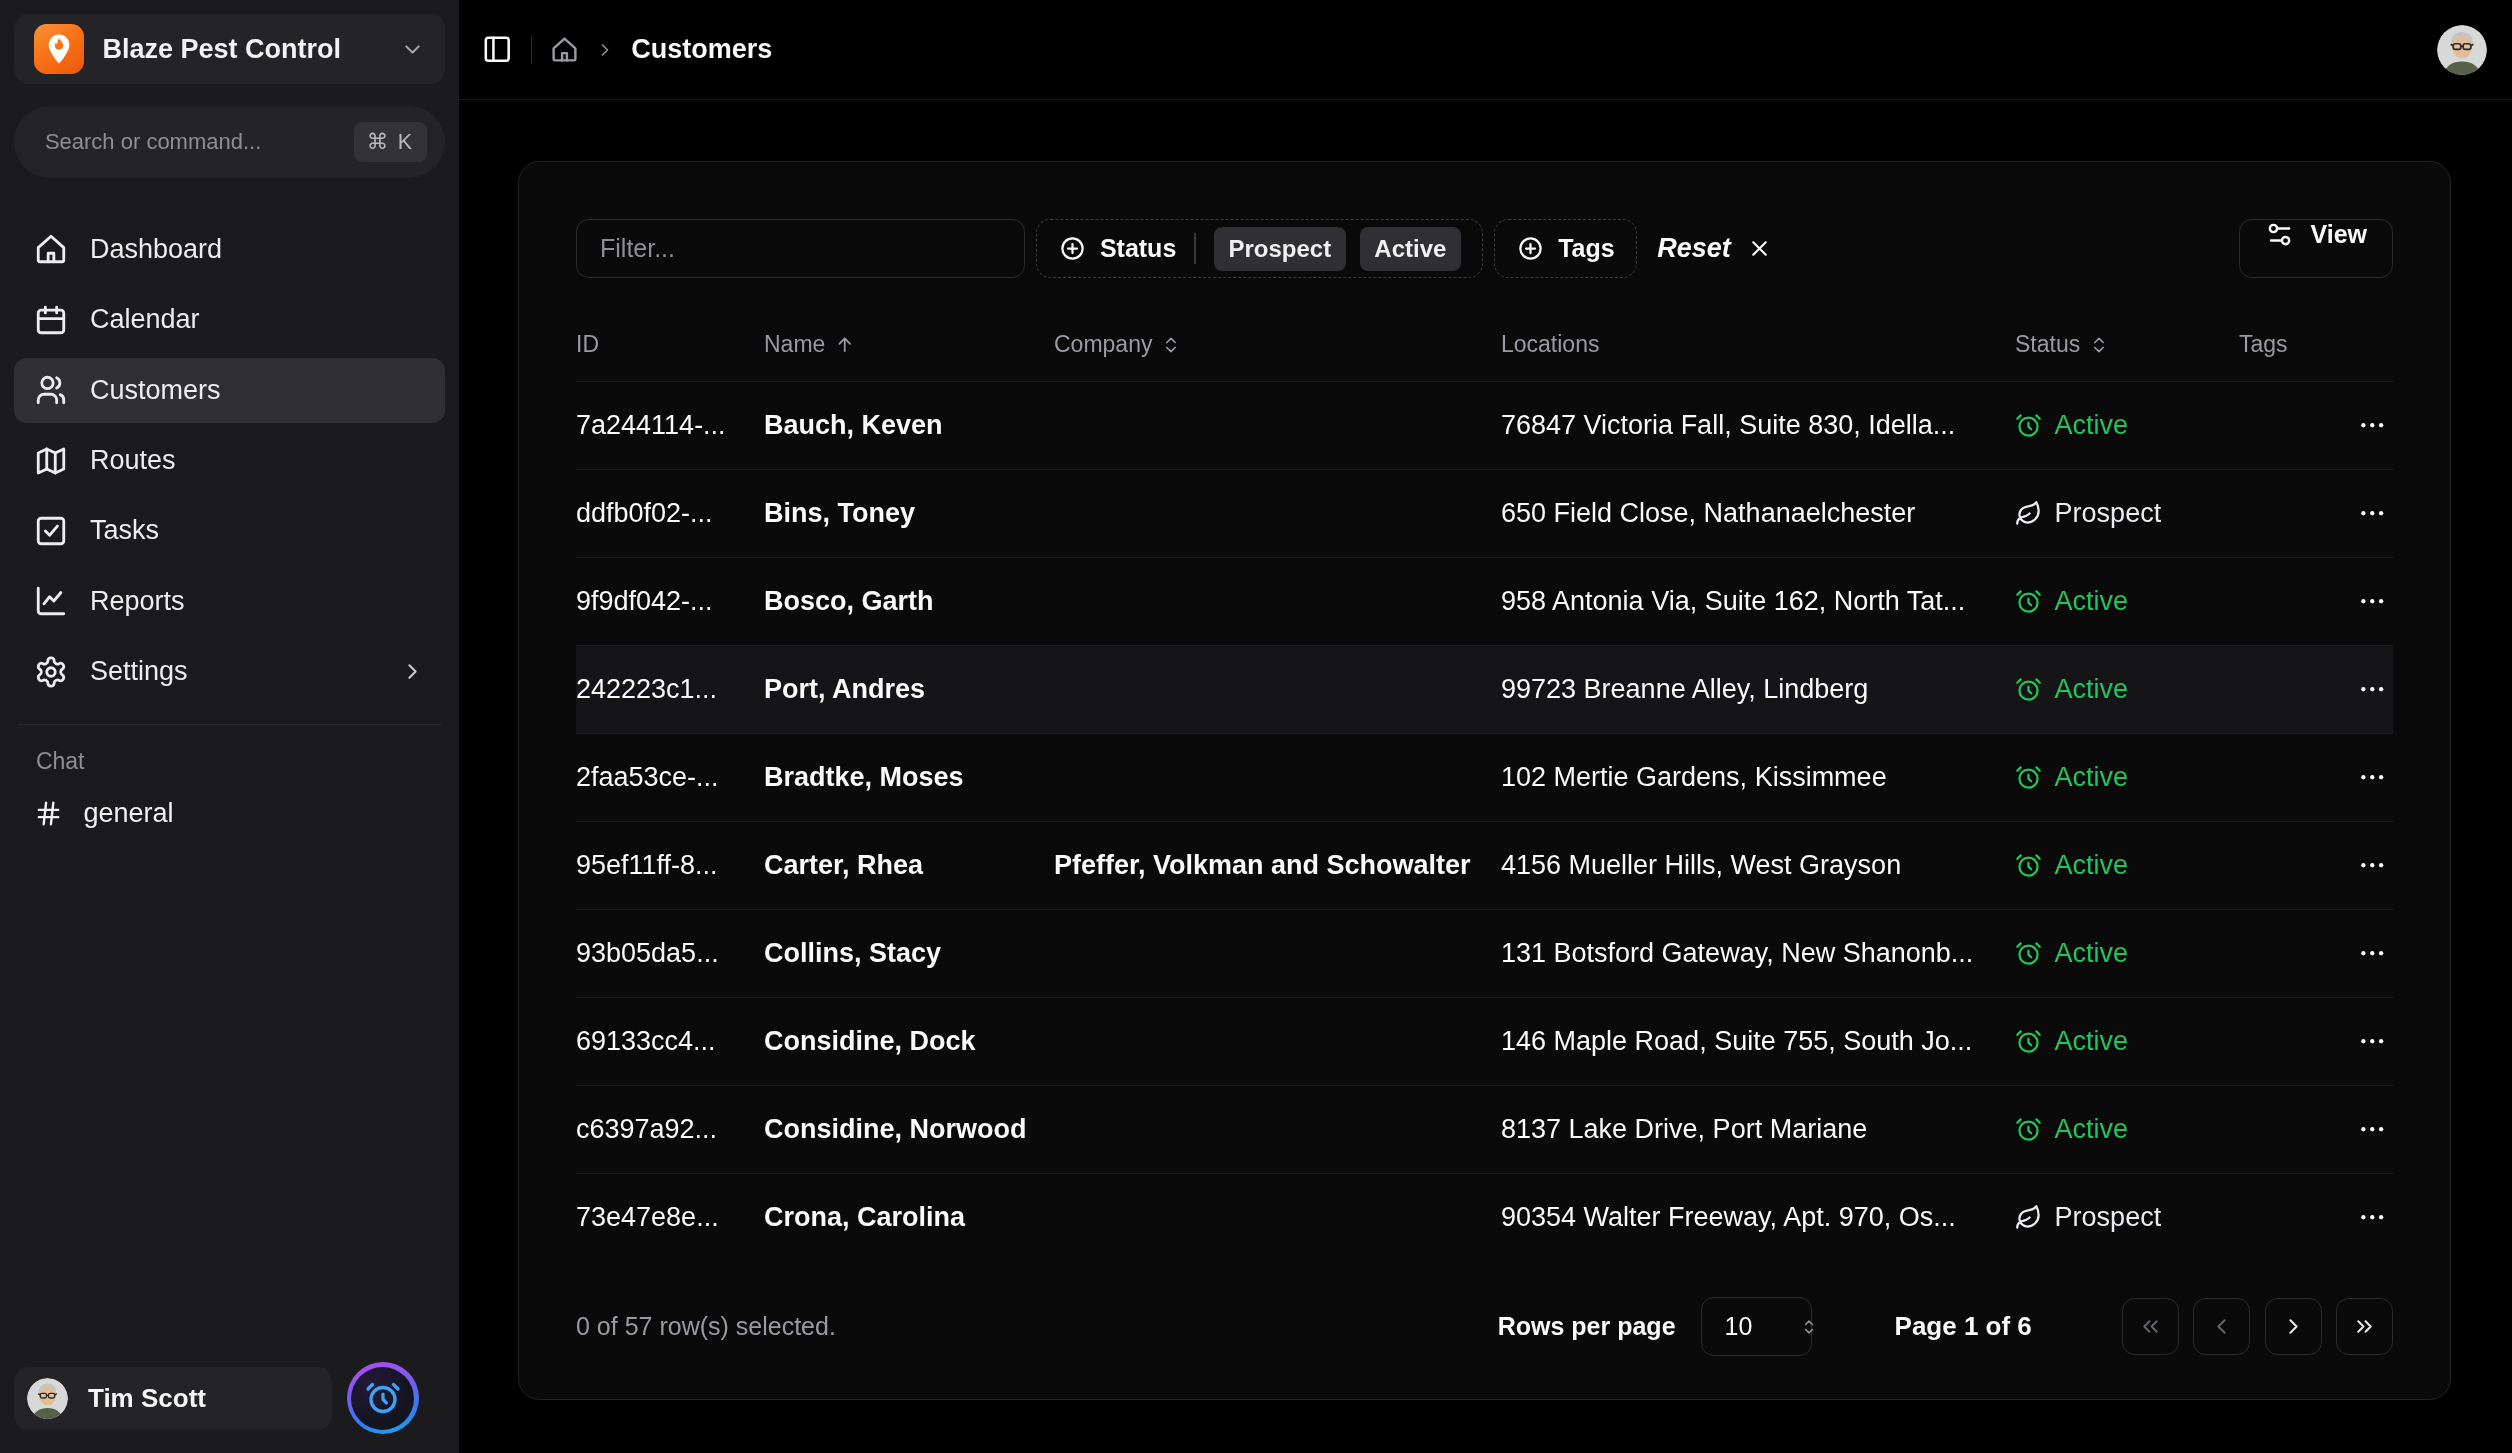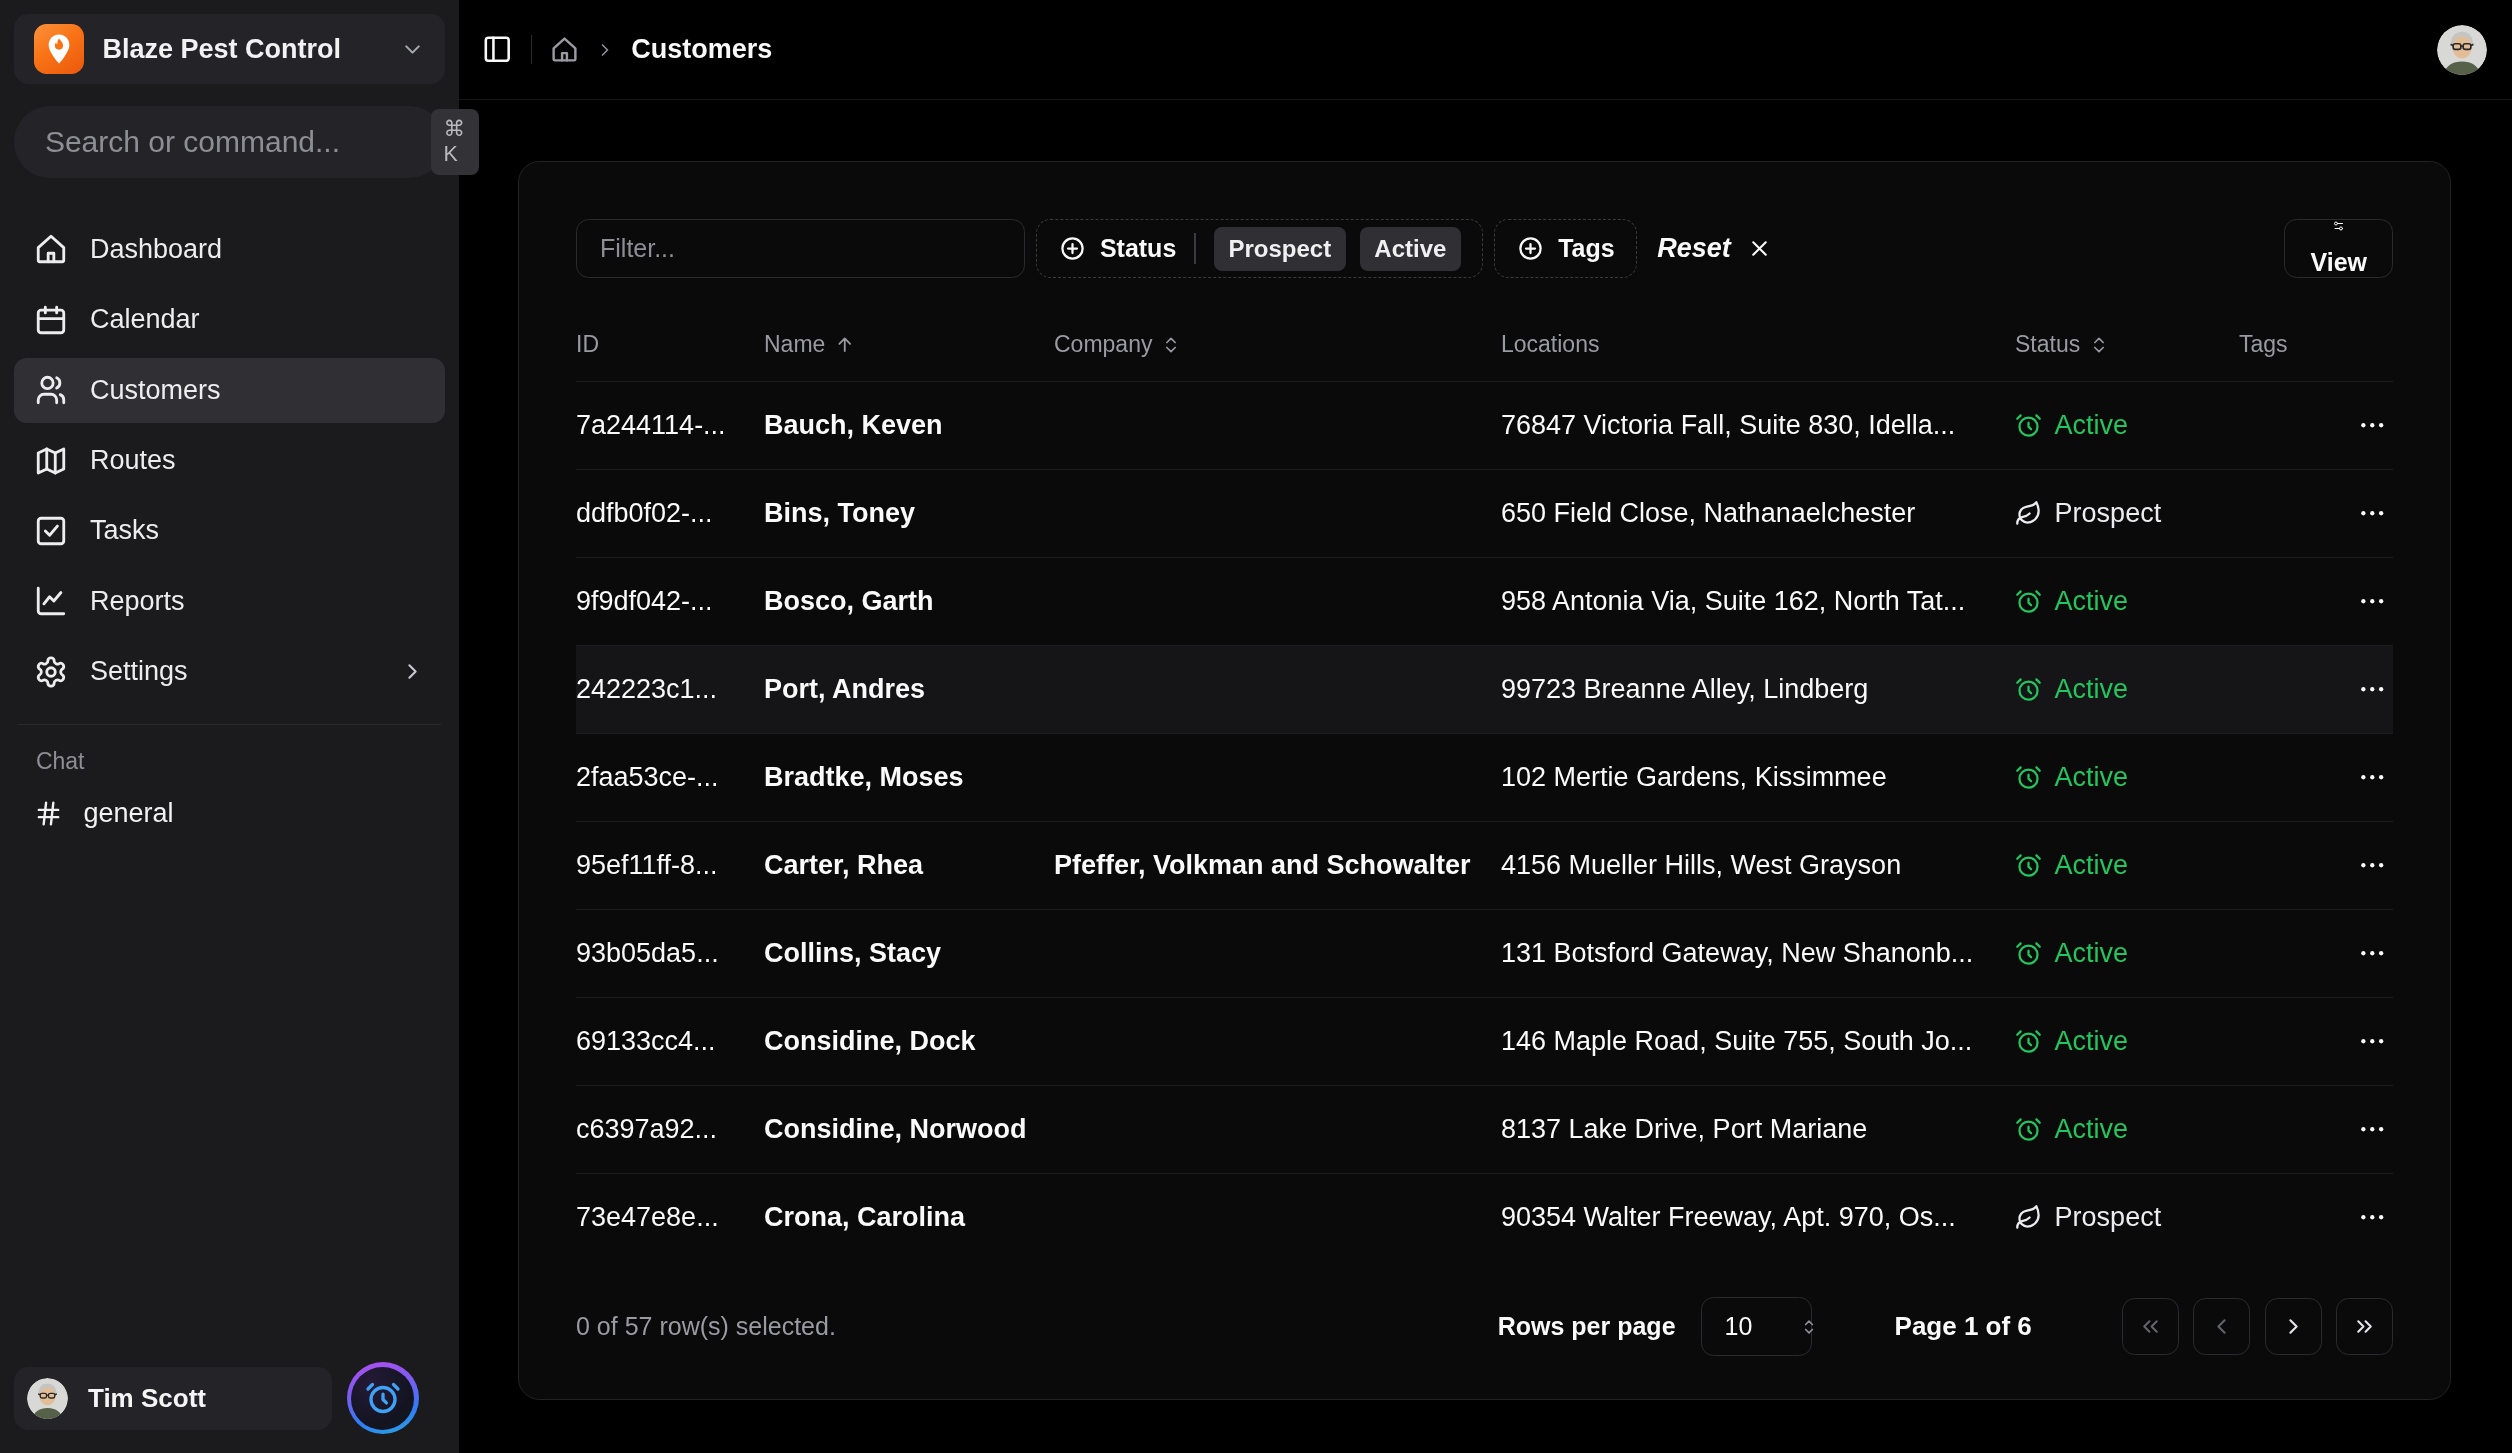--- a/index.html
+++ b/index.html
@@ -28,21 +28,21 @@
     display: flex; align-items: center; justify-content: center;
   }
   .team-name { font-size: 27px; font-weight: 700; color: #f2f2f4; flex: 1; }
   .team-chevron { color: #a7a7af; }
   .search-pill {
     margin-top: 21.5px; height: 72px; background: #242428; border-radius: 36px;
     display: flex; align-items: center; padding: 0 18px 0 30.5px; position: relative;
   }
   .search-pill input {
     background: transparent; border: none; outline: none; flex: 1;
-    font-size: 30px; color: #bef264; font-family: inherit;
+    font-size: 22px; color: #bef264; font-family: inherit;
   }
   .search-pill input::placeholder { color: #8e8e96; }
   .kbd {
     background: #323237; color: #b9b9c0; border-radius: 8px;
     font-size: 21.5px; padding: 7.2px 12.6px; letter-spacing: 1.8px;
   }
   .nav { margin-top: 39px; display: flex; flex-direction: column; gap: 5.4px; }
   .nav-item {
     height: 65px; border-radius: 12.6px; display: flex; align-items: center;
     gap: 21.5px; padding: 0 20px; font-size: 27px; font-weight: 500; color: #ededf0;
@@ -112,22 +112,22 @@
   .badge {
     background: #303034; color: #f0f0f2; border-radius: 8px;
     font-size: 24px; font-weight: 600; padding: 8px 14.4px;
   }
   .reset-btn {
     background: none; border: none; color: #fafafa; display: flex; align-items: center;
     gap: 16px; font-size: 27px; font-weight: 700; cursor: pointer; font-family: inherit; padding: 0 9px; font-style: italic;
   }
   .view-btn {
     margin-left: auto; height: 59px; border: 1.8px solid #2b2b2f; border-radius: 12.6px;
-    background: transparent; color: #fafafa; display: flex; align-items: center;
-    gap: 16px; padding: 0 25px; font-size: 25px; font-weight: 700; cursor: pointer; font-family: inherit; flex-direction: column;
+    background: transparent; color: #fafafa; display: flex; align-items: flex-start;
+    gap: 16px; padding: 0 25px; font-size: 25px; font-weight: 700; cursor: pointer; font-family: inherit;
   }
 
   
   .tbl { margin-top: 30.5px; flex-shrink: 0; }
   .tbl-grid { display: grid; grid-template-columns: 188px 290px 447px 514px 224px 111px 43px; align-items: center; }
   .tbl-head { height: 72px; color: #9a9aa2; font-size: 23px; font-weight: 500; }
   .th { display: flex; align-items: center; gap: 9px; cursor: pointer; }
   .th.plain { cursor: default; }
   .sort-ic { color: #9a9aa2; }
   .row { height: 88px; border-top: 1.8px solid #1d1d20; font-size: 27px; }

